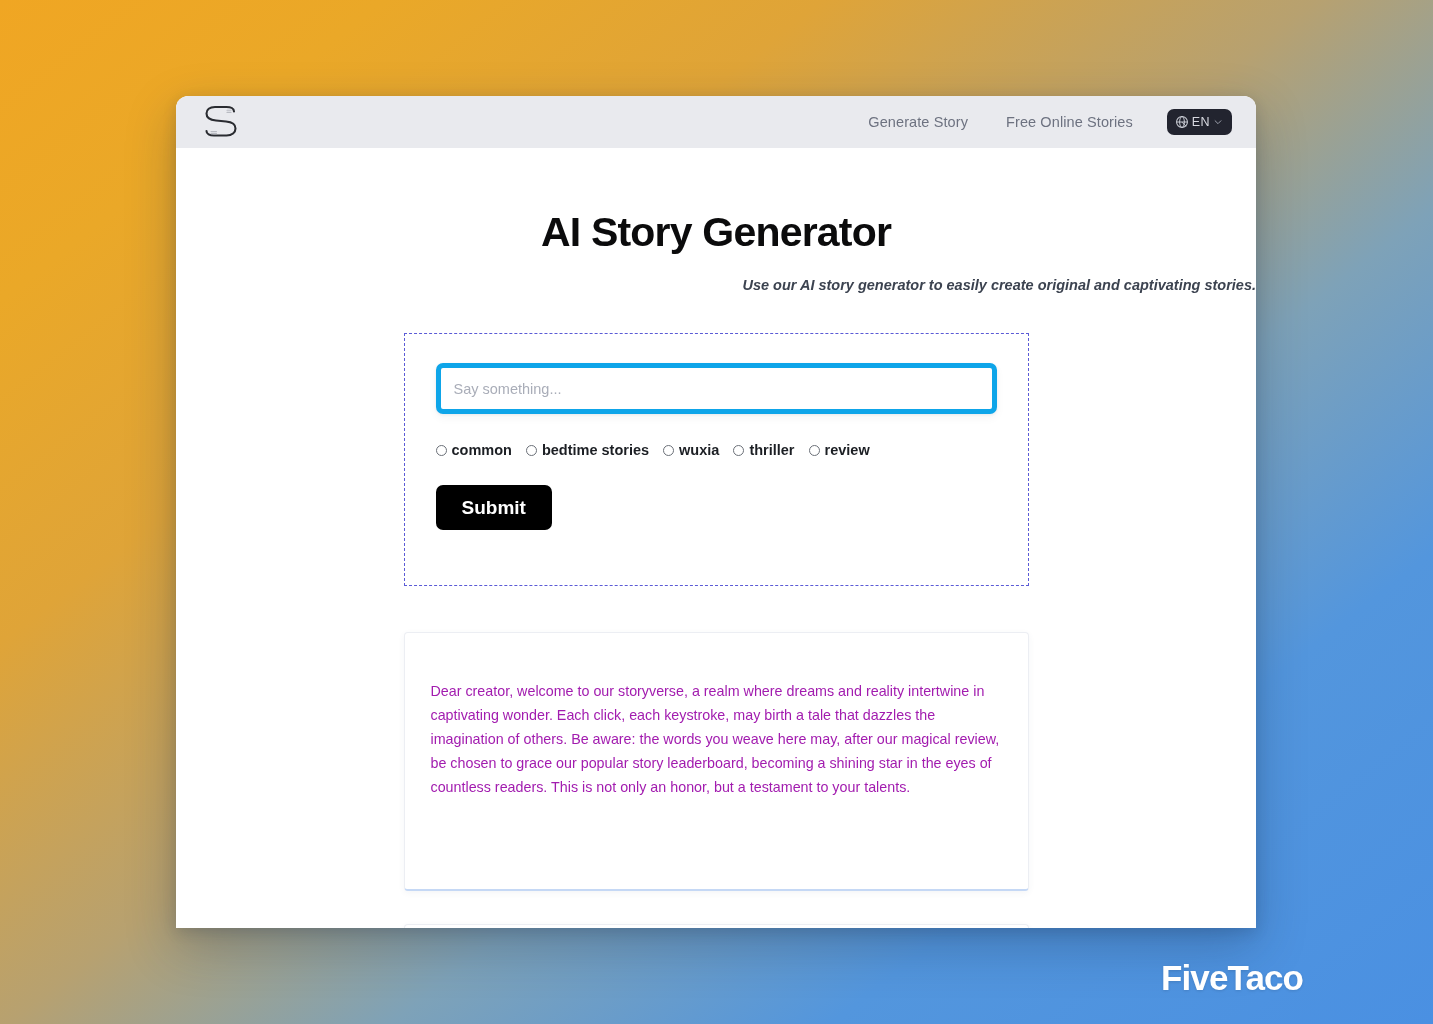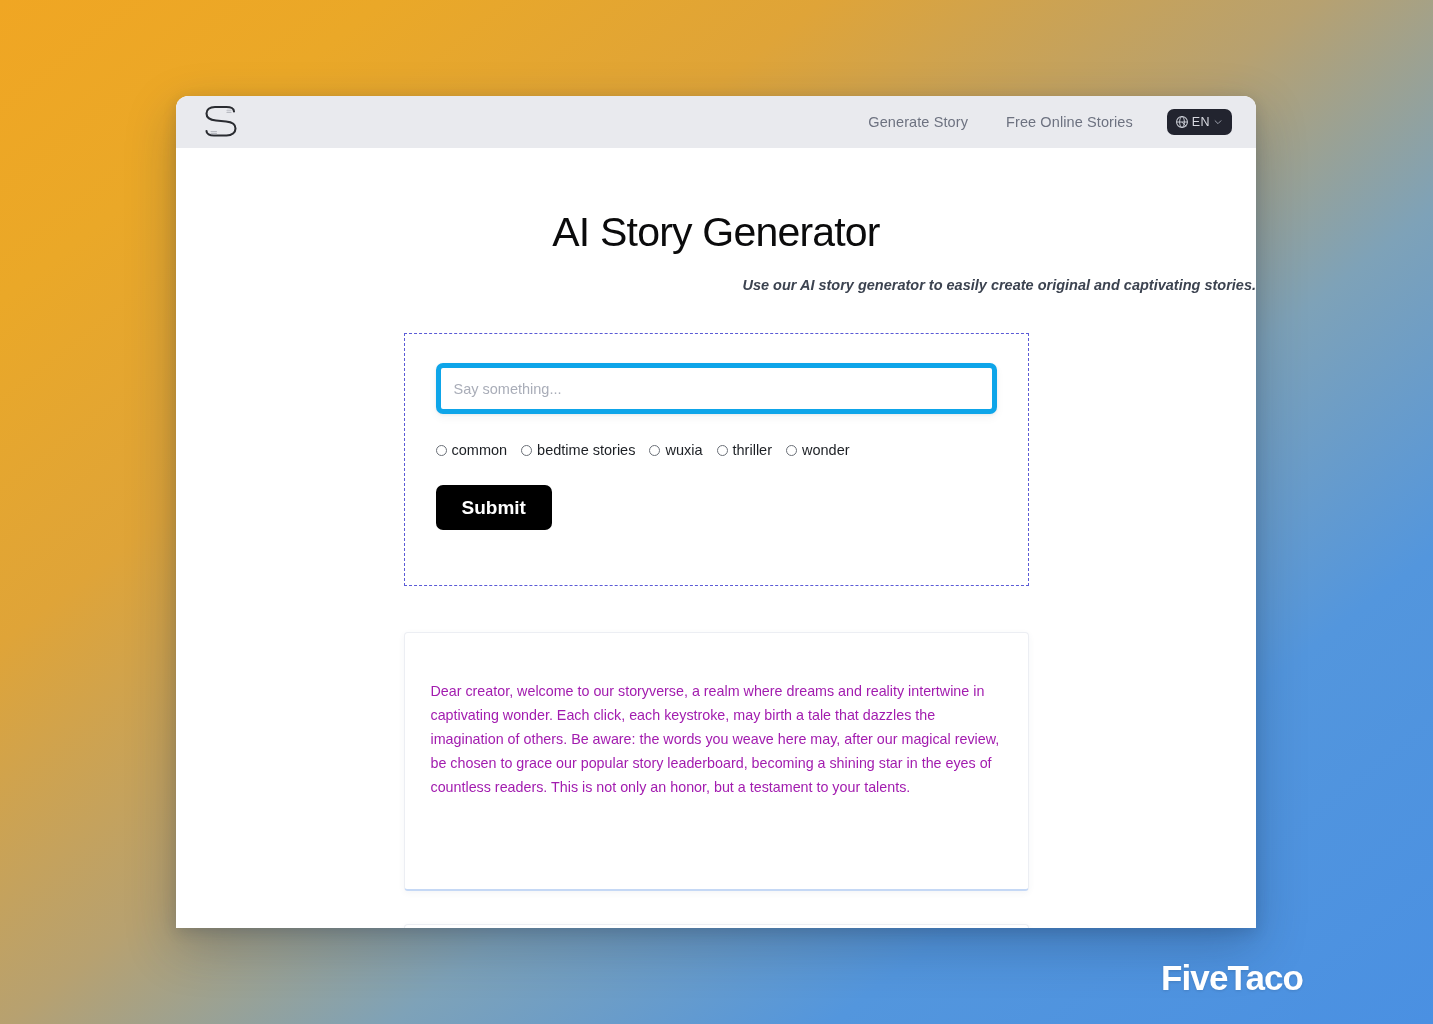--- a/index.html
+++ b/index.html
@@ -91,21 +91,21 @@
   
   .page {
     padding: 0;
     position: relative;
     height: 780px;
   }
 
   .page-title {
     text-align: center;
     font-size: 41px;
-    font-weight: 400;
+    font-weight: 700;
     color: #0b0b0c;
     letter-spacing: -0.8px;
     margin-top: 61px;
   }
 
   .page-sub {
     text-align: right;
     font-size: 14.5px;
     font-weight: 700;
     font-style: italic;
@@ -145,20 +145,21 @@
     margin-top: 29px;
     flex-wrap: nowrap;
   }
 
   .radio-item {
     display: flex;
     align-items: center;
     gap: 5px;
     cursor: pointer;
     white-space: nowrap;
+    font-weight: bold;
   }
 
   .radio-dot {
     width: 11px;
     height: 11px;
     border: 1px solid #6b7078;
     border-radius: 50%;
     background: #fff;
     flex: 0 0 auto;
     display: block;
@@ -289,21 +290,21 @@
           <span class="radio-label">wuxia</span>
         </label>
 
         <label class="radio-item">
           <span class="radio-dot"></span>
           <span class="radio-label">thriller</span>
         </label>
 
         <label class="radio-item">
           <span class="radio-dot"></span>
-          <span class="radio-label">wonder</span>
+          <span class="radio-label">review</span>
         </label>
 
       </div>
 
       <button class="submit-btn">Submit</button>
     </div>
 
     <div class="card card-1">
       <div class="card-body">Dear creator, welcome to our storyverse, a realm where dreams and reality intertwine in captivating wonder. Each click, each keystroke, may birth a tale that dazzles the imagination of others. Be aware: the words you weave here may, after our magical review, be chosen to grace our popular story leaderboard, becoming a shining star in the eyes of countless readers. This is not only an honor, but a testament to your talents.</div>
     </div>

